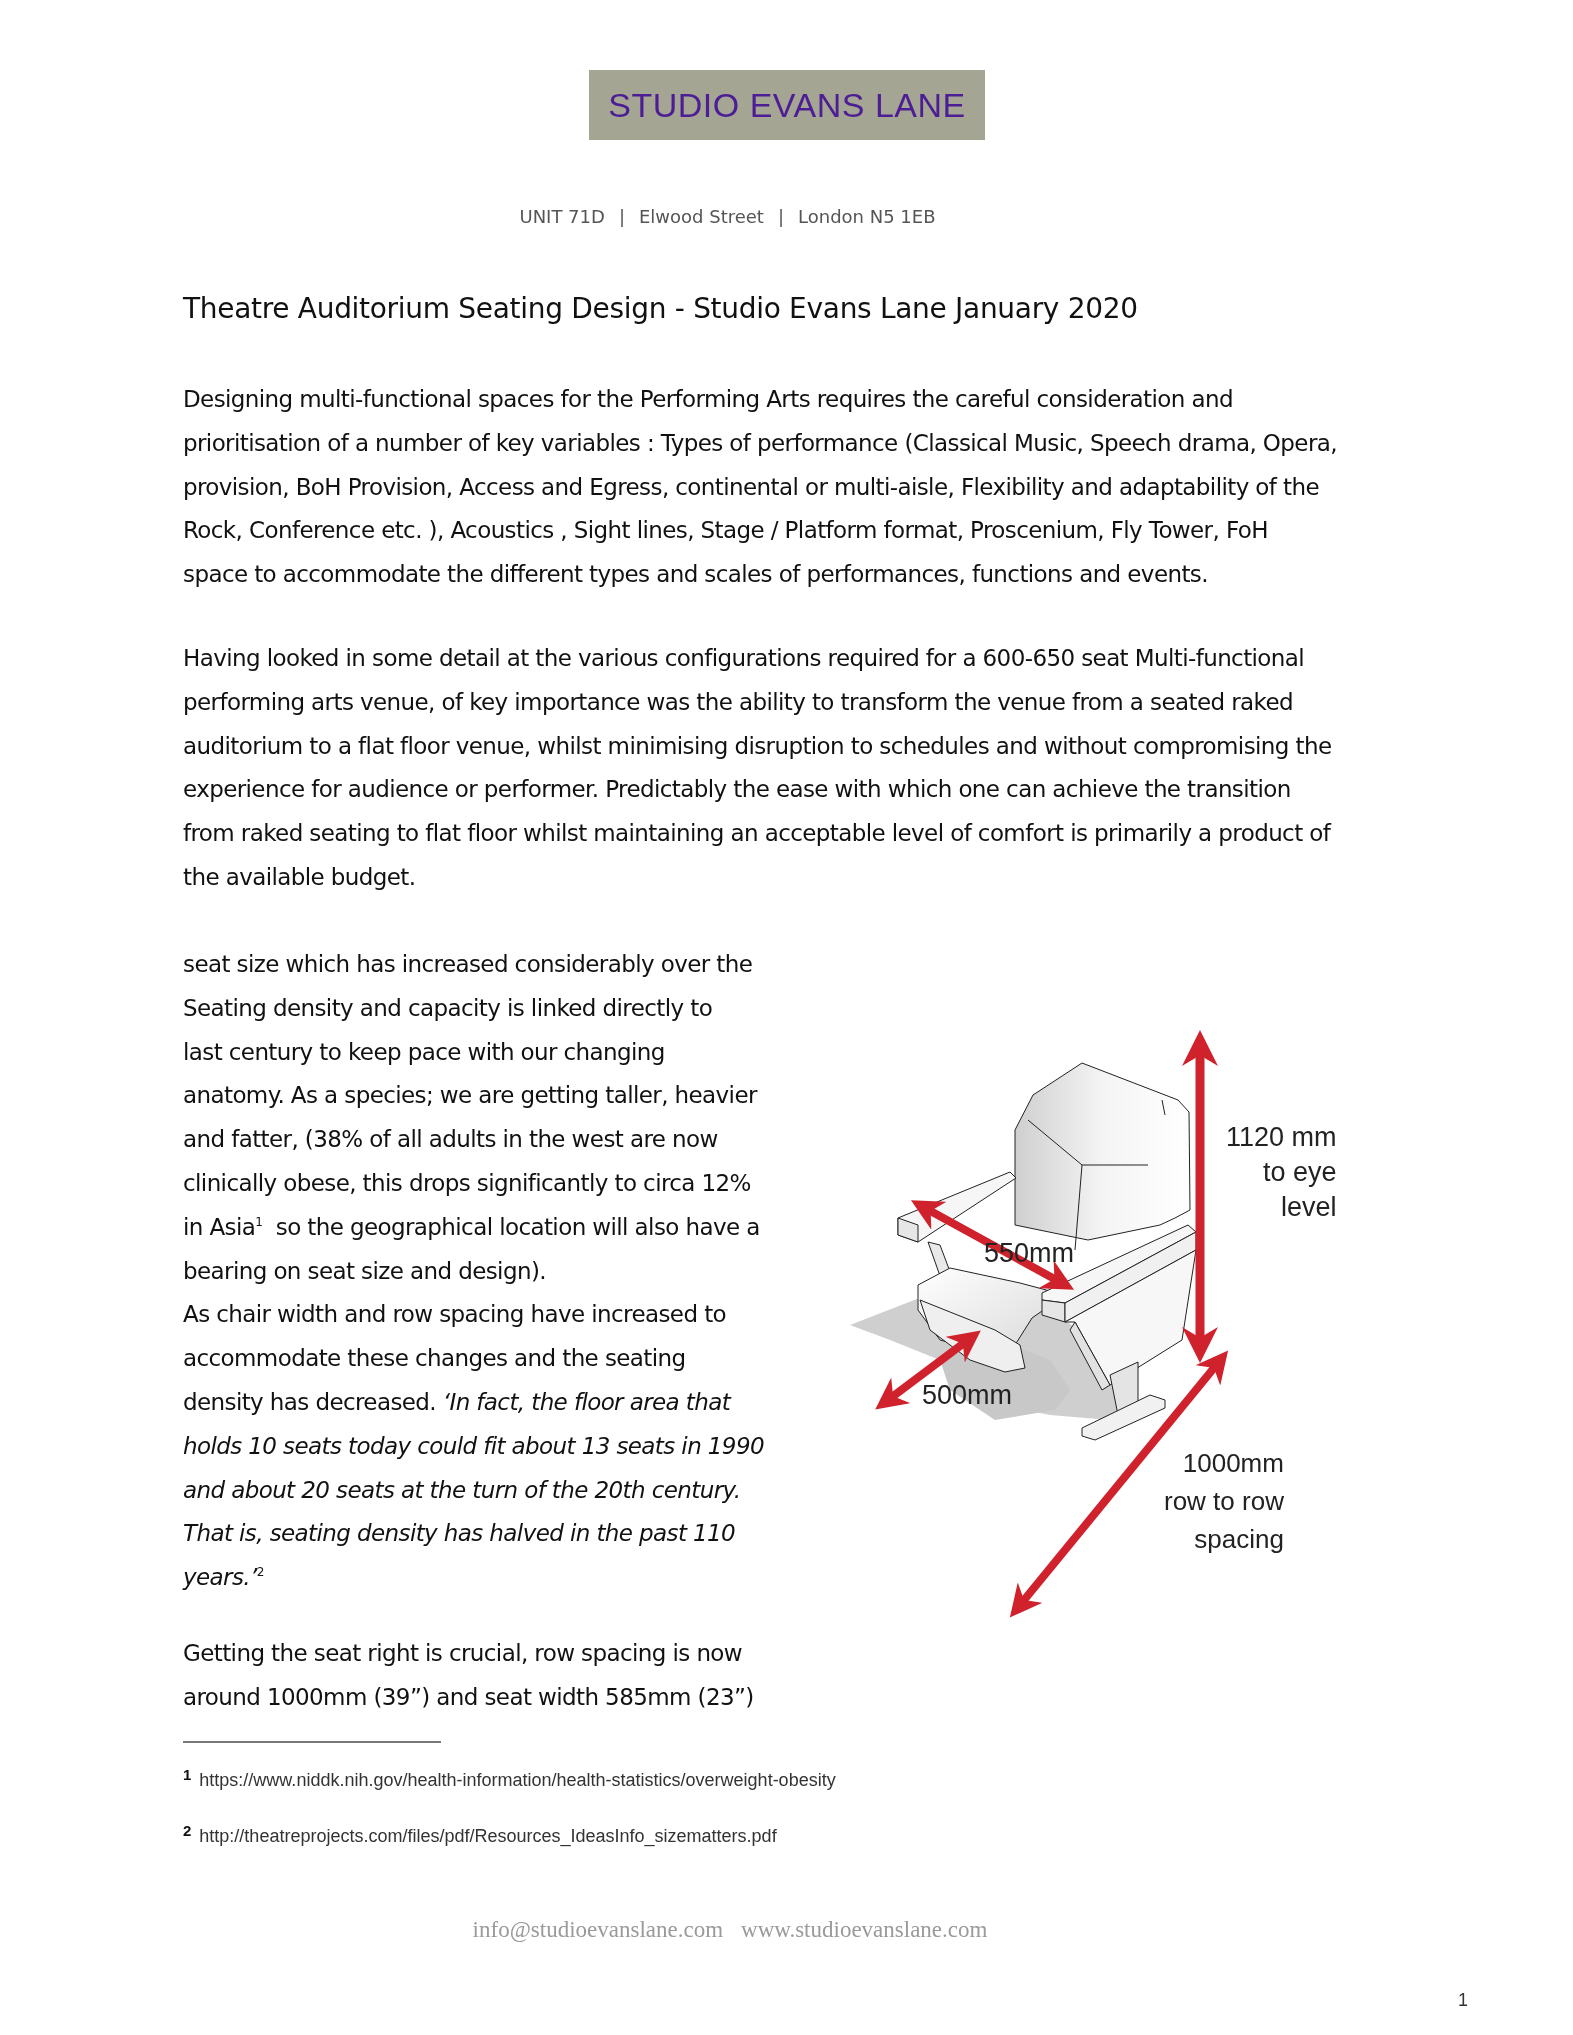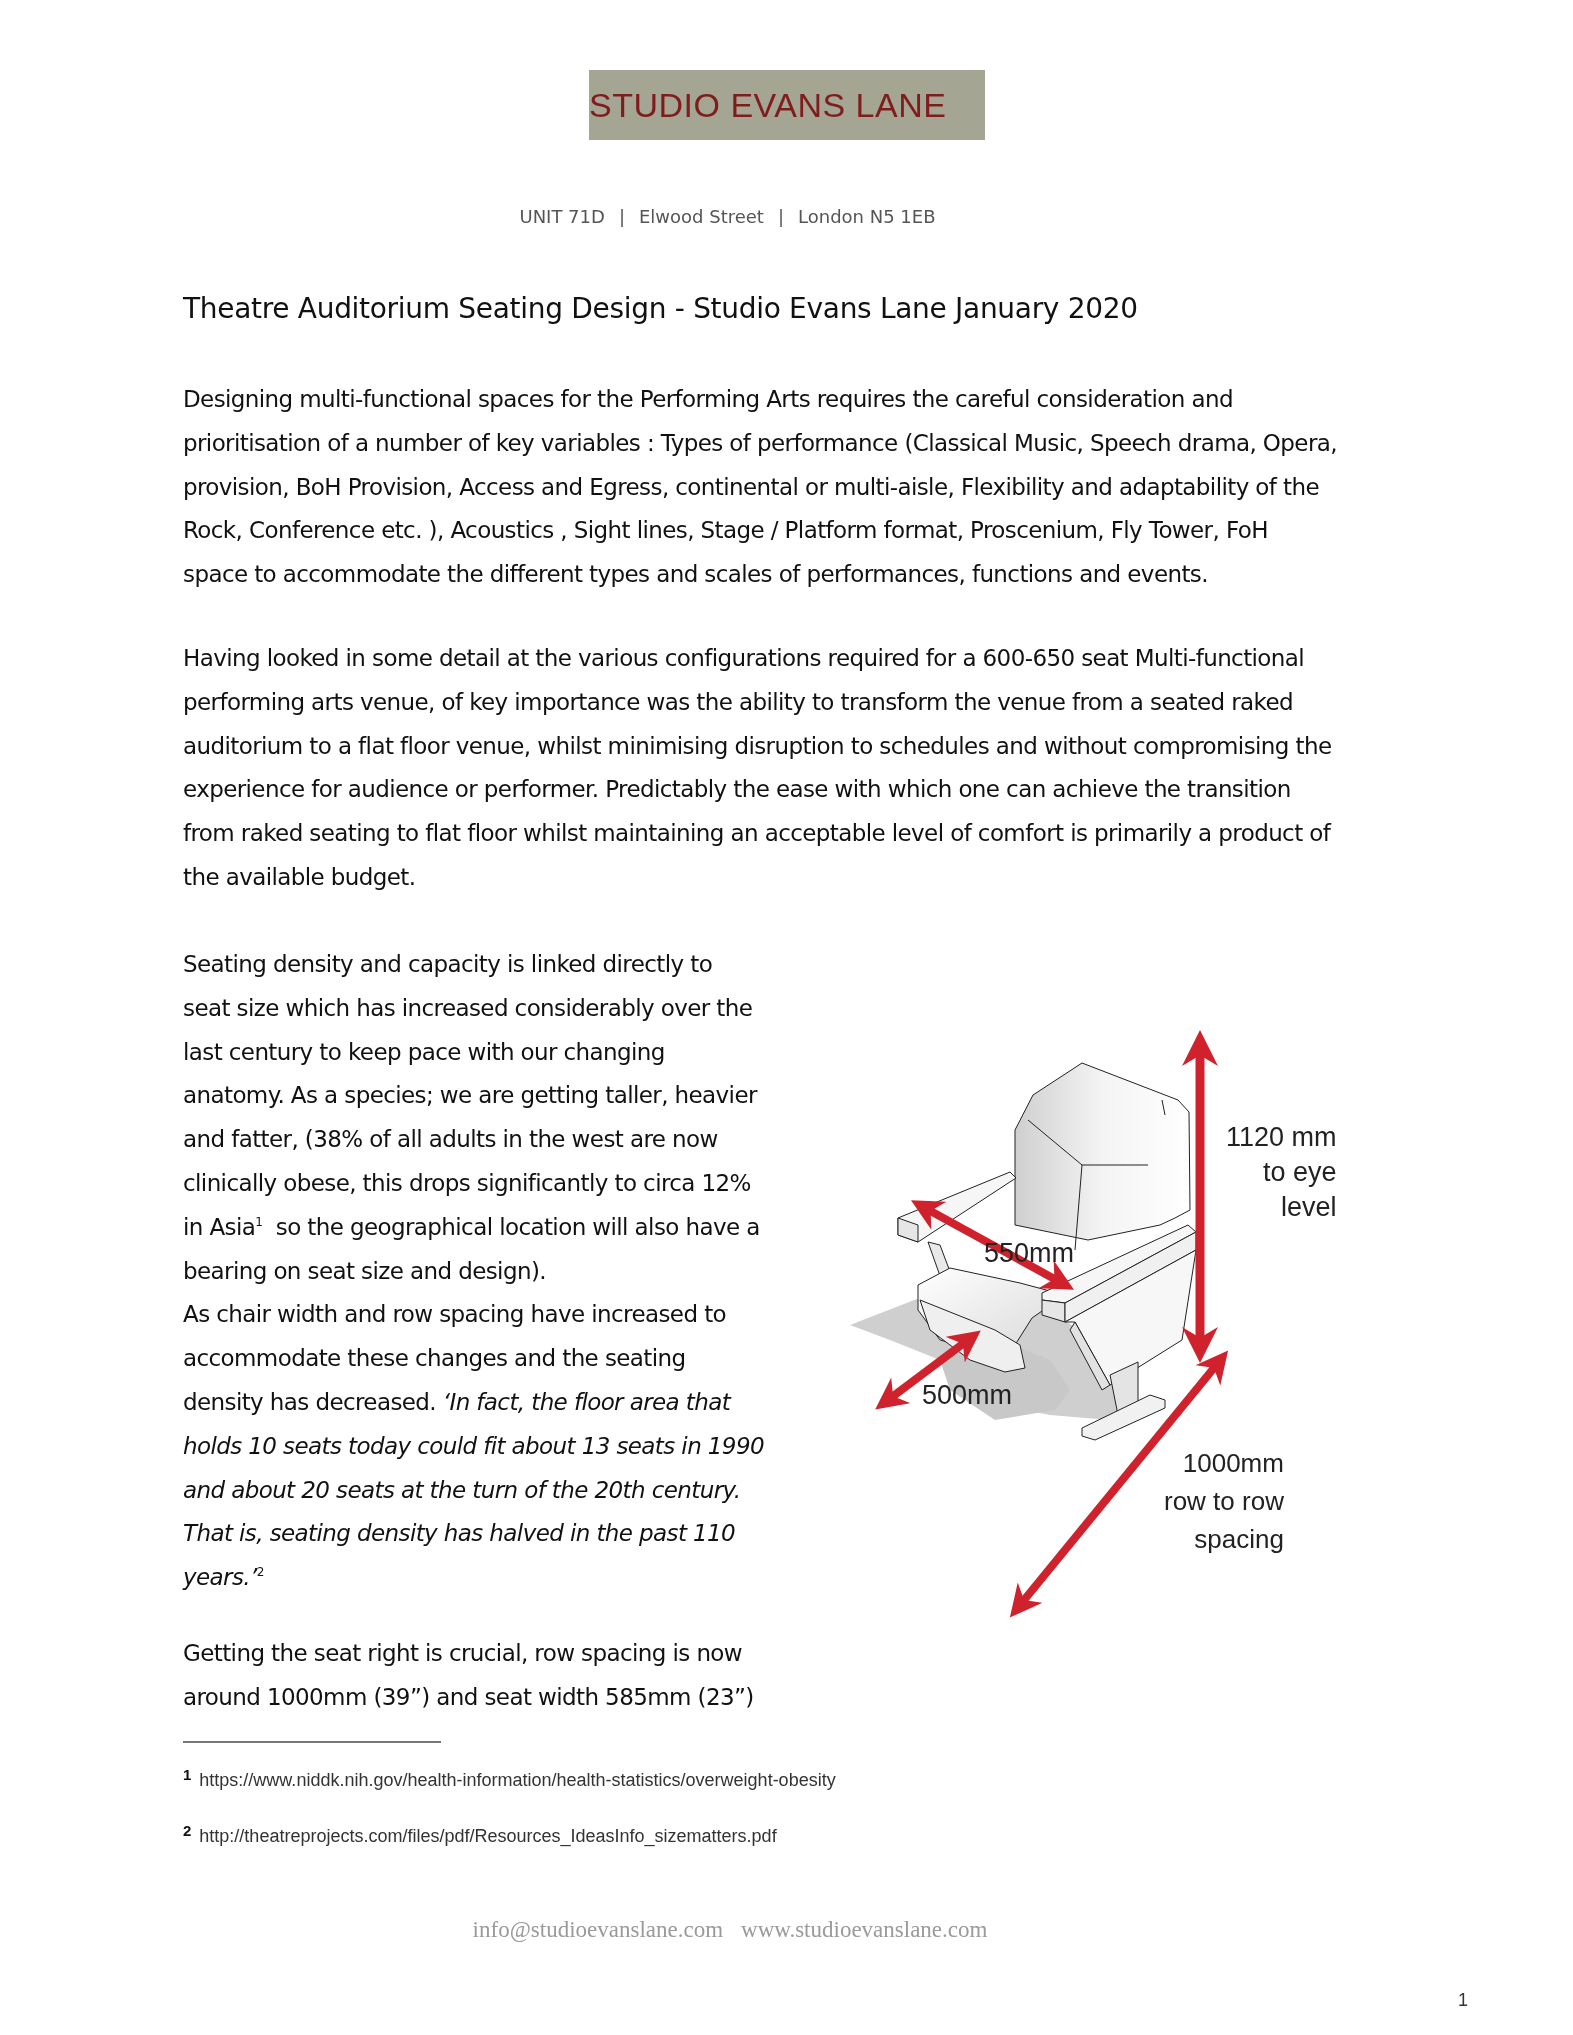--- a/index.html
+++ b/index.html
@@ -3,22 +3,22 @@
 <meta charset="utf-8">
 <style>
   html, body { margin: 0; padding: 0; background: #ffffff; }
   body {
     width: 1573px; height: 2035px; position: relative; overflow: hidden;
     font-family: "DejaVu Sans", "Liberation Sans", sans-serif;
     color: #111;
   }
   .logo {
     position: absolute; left: 589px; top: 70px; width: 396px; height: 70px;
-    background: #a4a592; color: #7f1d1d;
-    display: flex; align-items: center; 
+    background: #a4a592; color: #4c1d95;
+    display: flex; align-items: center; justify-content: center;
     font-family: "Liberation Sans", sans-serif; font-size: 34px; letter-spacing: 0.5px; font-weight: normal;
   }
   .address {
     position: absolute; left: 0; width: 1455px; top: 206px; text-align: center;
     font-family: "DejaVu Sans", sans-serif; font-size: 18px; color: #555;
   }
   .address .sep { margin: 0 14px; }
   .doc-title {
     position: absolute; left: 183px; top: 292px;
     font-family: "DejaVu Sans", sans-serif; font-size: 28px; color: #111; letter-spacing: -0.3px;
@@ -85,22 +85,22 @@
 <div class="para p2">
   <span class="line">Having looked in some detail at the various configurations required for a 600-650 seat Multi-functional</span>
   <span class="line">performing arts venue, of key importance was the ability to transform the venue from a seated raked</span>
   <span class="line">auditorium to a flat floor venue, whilst minimising disruption to schedules and without compromising the</span>
   <span class="line">experience for audience or performer. Predictably the ease with which one can achieve the transition</span>
   <span class="line">from raked seating to flat floor whilst maintaining an acceptable level of comfort is primarily a product of</span>
   <span class="line">the available budget.</span>
 </div>
 
 <div class="para p3">
+  <span class="line">seat size which has increased considerably over the</span>
   <span class="line">Seating density and capacity is linked directly to</span>
-  <span class="line">seat size which has increased considerably over the</span>
   <span class="line">last century to keep pace with our changing</span>
   <span class="line">anatomy. As a species; we are getting taller, heavier</span>
   <span class="line">and fatter, (38% of all adults in the west are now</span>
   <span class="line">clinically obese, this drops significantly to circa 12%</span>
   <span class="line"><span>in Asia</span><sup>1</sup><span style="white-space:pre">  so the geographical location will also have a</span></span>
   <span class="line">bearing on seat size and design).</span>
   <span class="line">As chair width and row spacing have increased to</span>
   <span class="line">accommodate these changes and the seating</span>
   <span class="line"><span style="white-space:pre">density has decreased. </span><i>‘In fact, the floor area that</i></span>
   <span class="line"><i>holds 10 seats today could fit about 13 seats in 1990</i></span>

